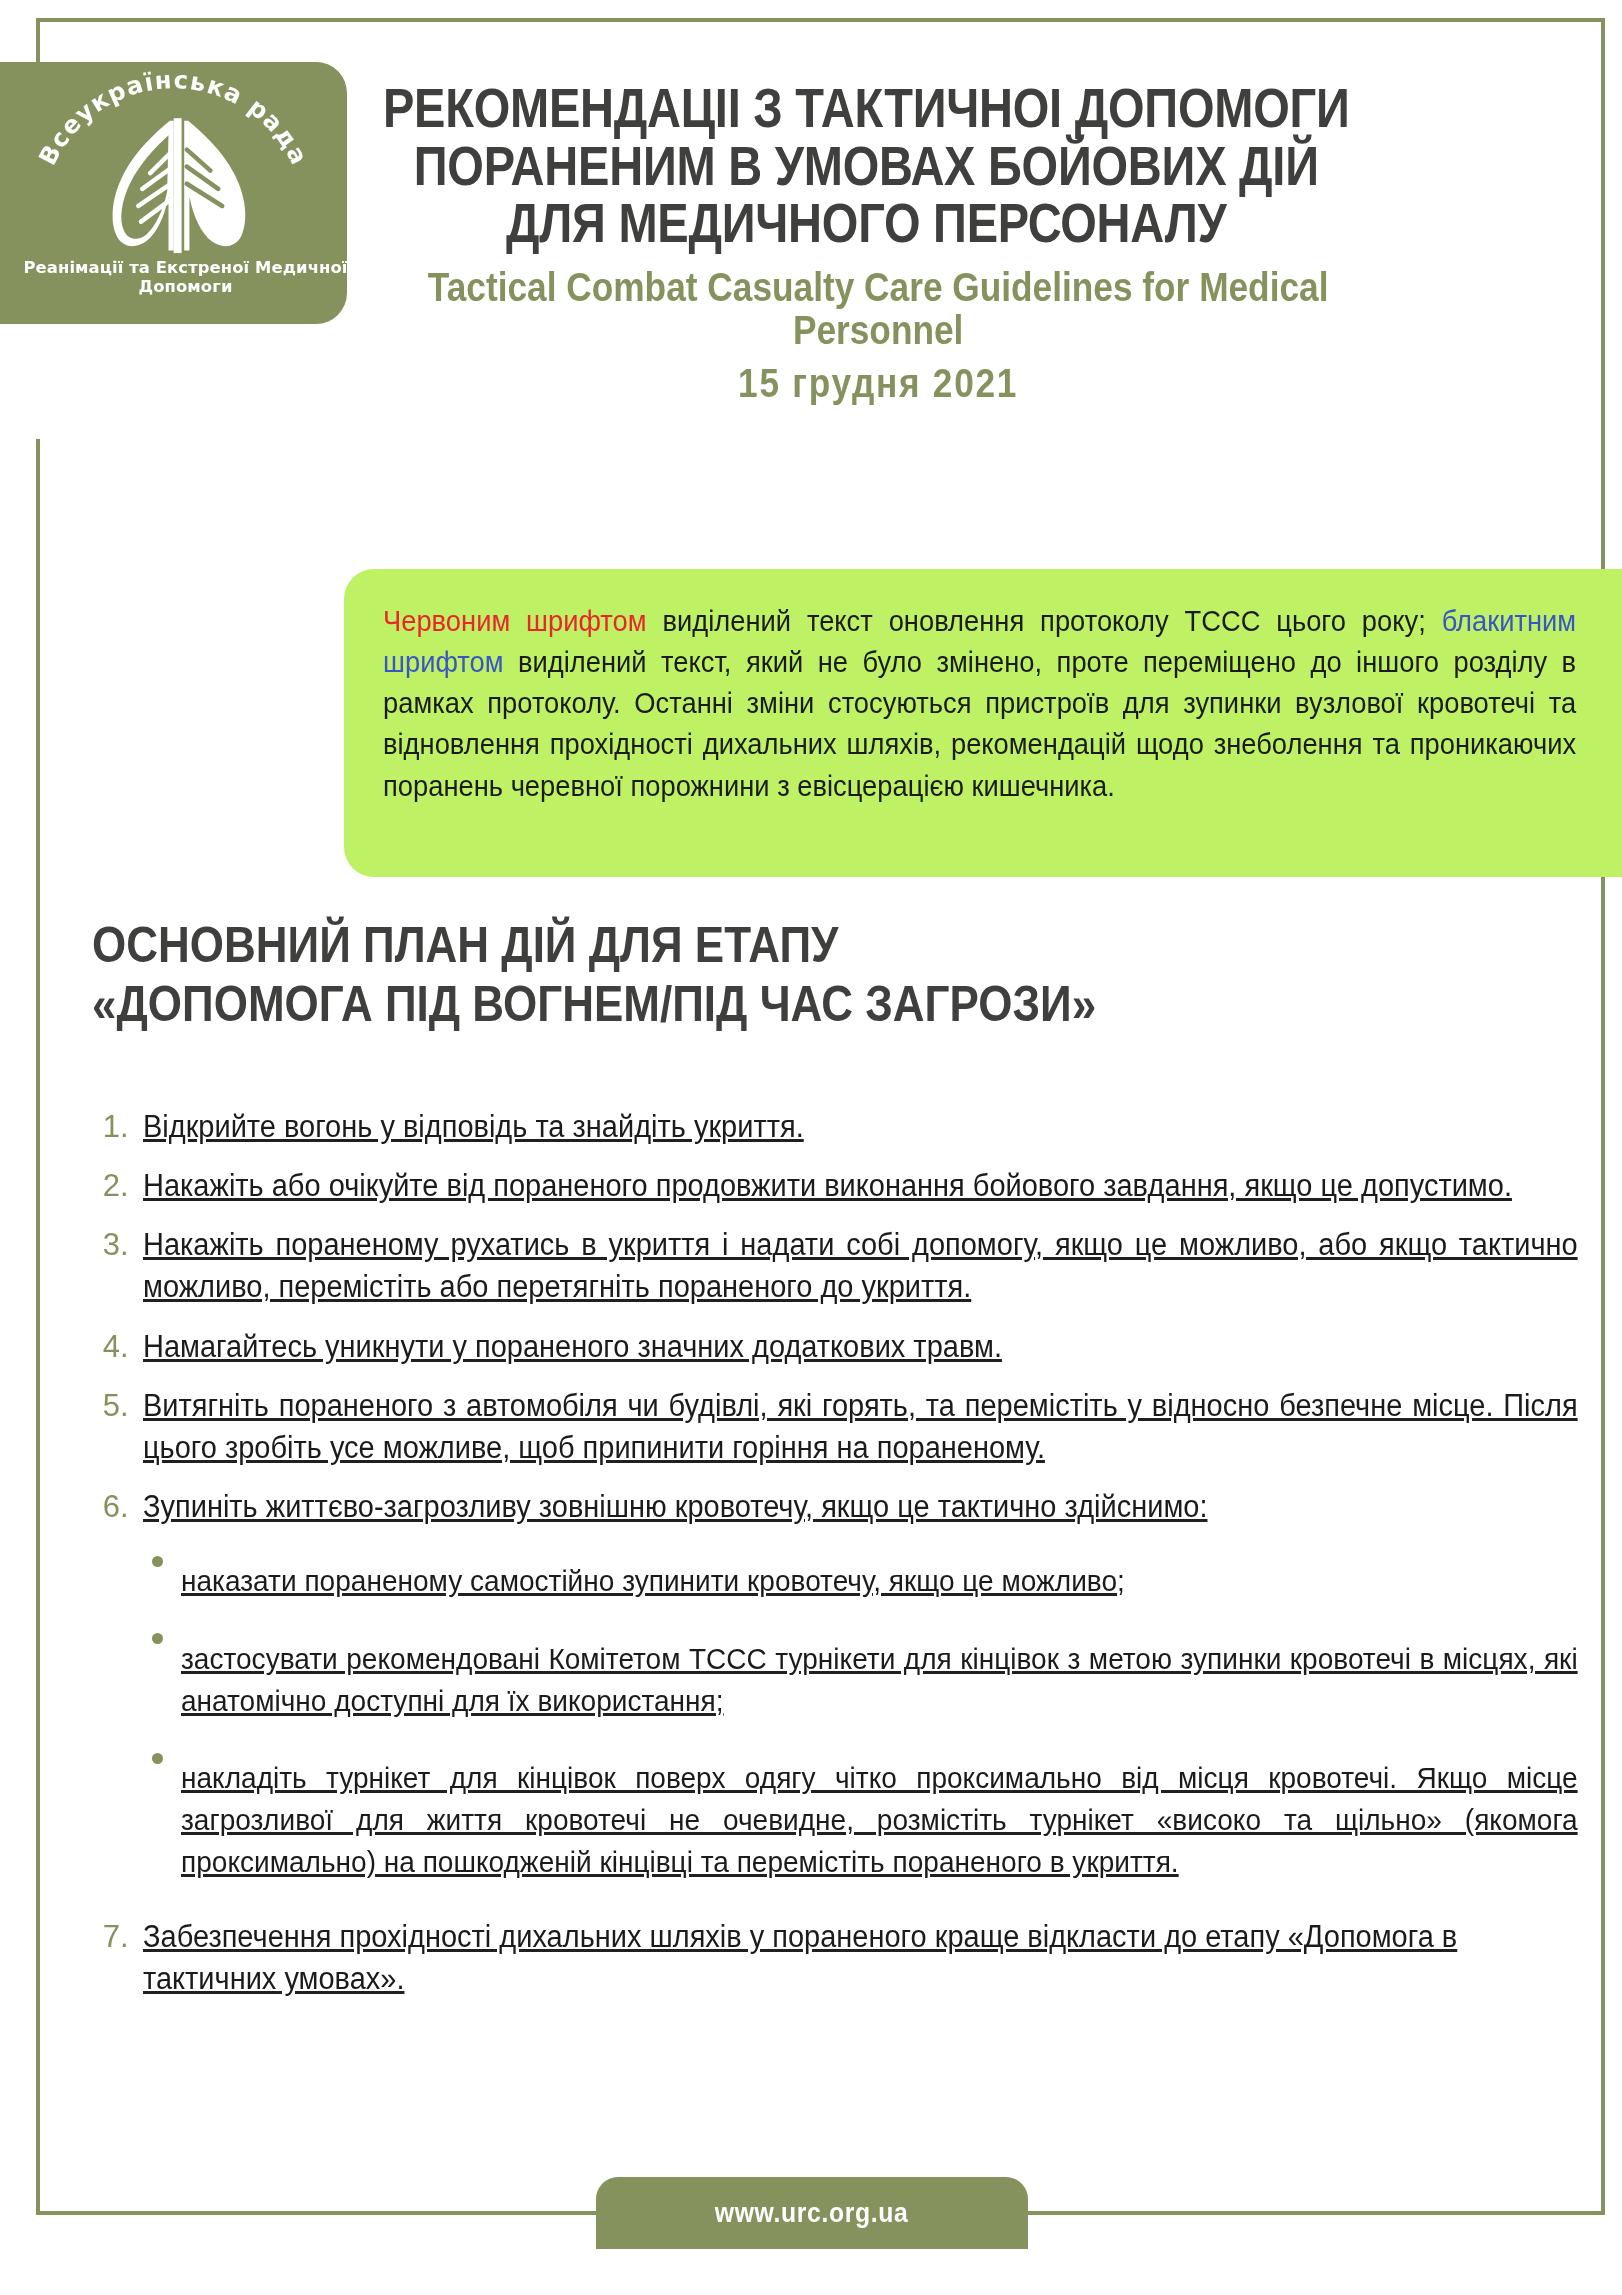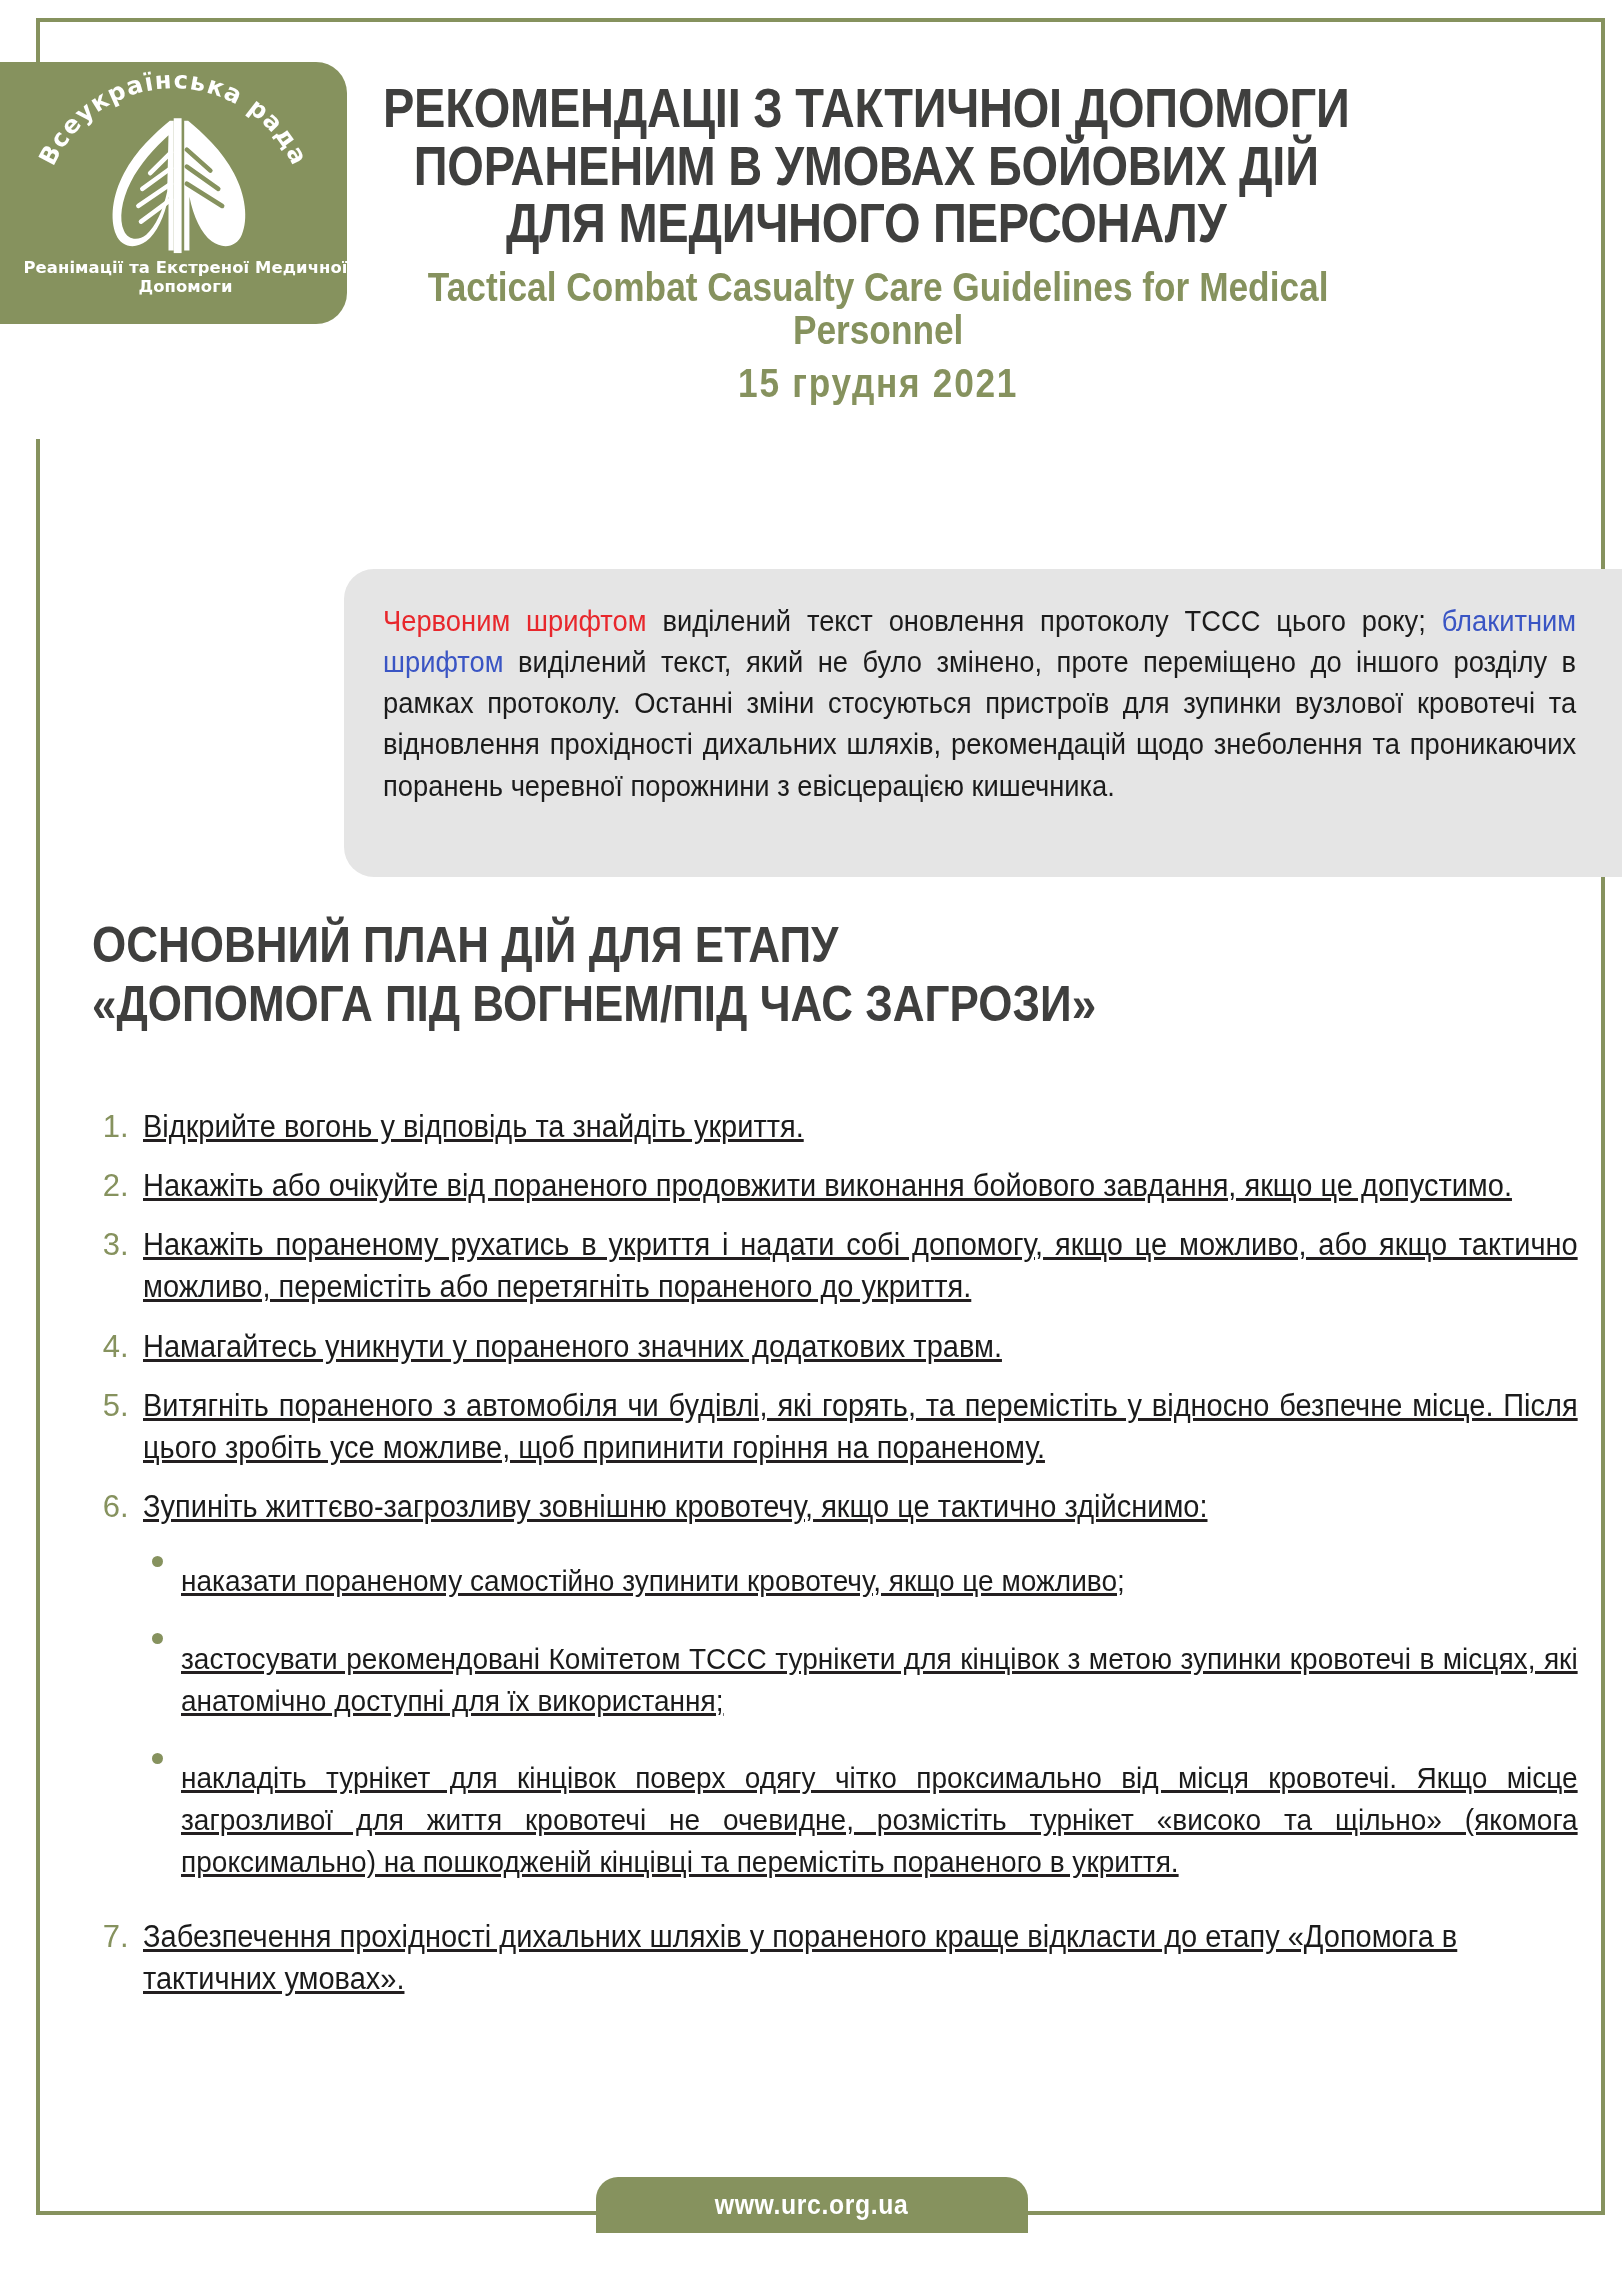--- a/index.html
+++ b/index.html
@@ -83,21 +83,21 @@
     color:#86925e;
     transform:scaleX(0.86);
     transform-origin:left top;
     letter-spacing:2px;
   }
 
   
   #notice{
     position:absolute;left:344px;top:569px;
     width:1279px;height:308px;
-    background:#e5e5e5;
+    background:#bef264;
     border-top-left-radius:30px;
     border-bottom-left-radius:30px;
     box-sizing:border-box;
     padding:31px 41px 26px 39px;
   }
   #notice-text{
     font-family:"Liberation Sans","DejaVu Sans",sans-serif;
     font-size:29.4px;
     line-height:1.40;
     color:#1b1b1b;
@@ -175,21 +175,21 @@
     transform:scaleX(0.935);
     transform-origin:left top;
     width:107%;
   }
   .sub-text.nojust{text-align:left;}
 
   
   #footer-badge{
     position:absolute;left:50%;top:2177px;
     transform:translateX(-50%);
-    width:432px;height:56px;
+    width:432px;height:72px;
     background:#86925e;
     border-top-left-radius:22px;
     border-top-right-radius:22px;
     display:flex;align-items:center;justify-content:center;
   }
   #footer-url{
     color:#ffffff;
     font-family:"Liberation Sans","DejaVu Sans",sans-serif;
     font-weight:bold;
     font-size:27.5px;

